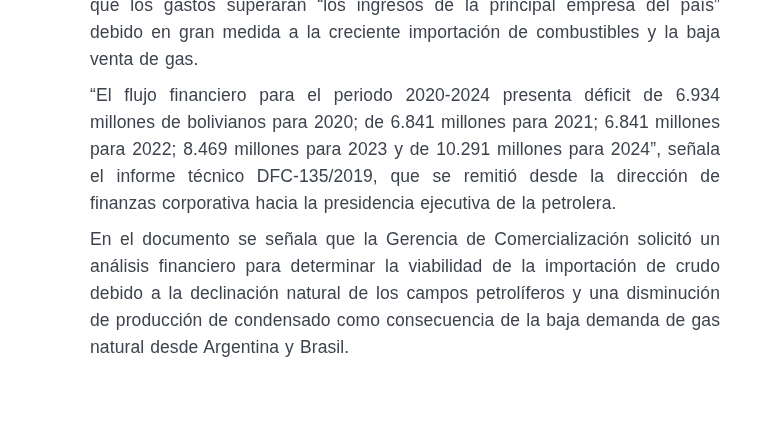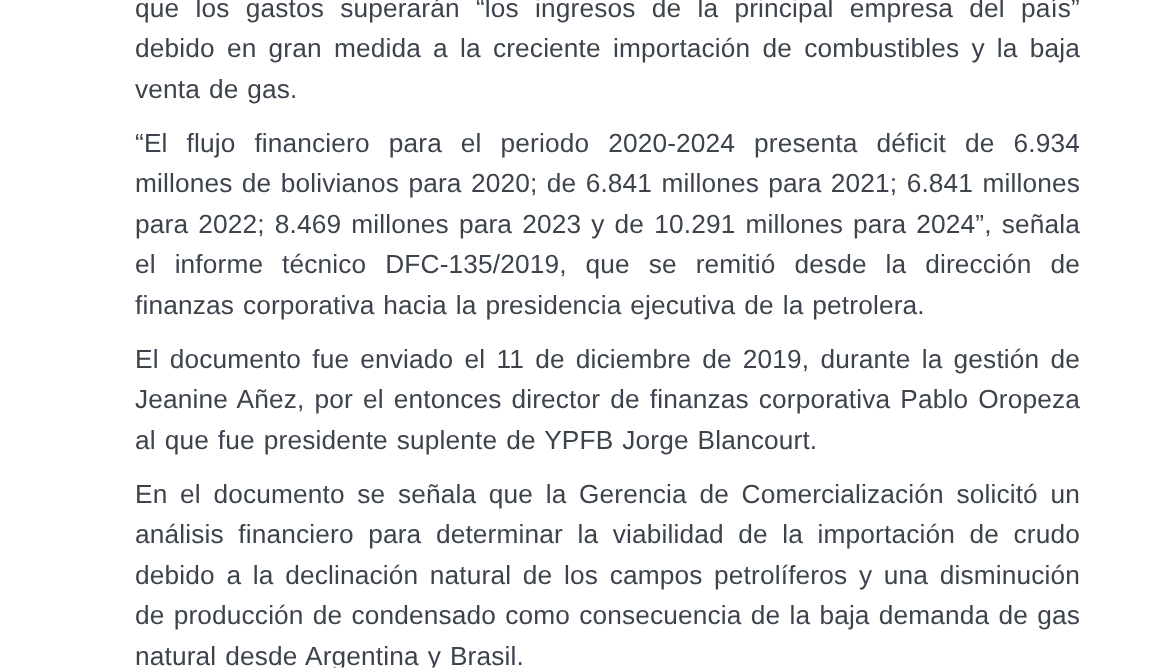--- a/index.html
+++ b/index.html
@@ -29,16 +29,15 @@
     letter-spacing: 0.1px;
     word-spacing: 1px;
   }
 </style>
 </head>
 <body>
 
 <main class="article-body">
   <p>que los gastos superarán “los ingresos de la principal empresa del país” debido en gran medida a la creciente importación de combustibles y la baja venta de gas.</p>
   <p>“El flujo financiero para el periodo 2020-2024 presenta déficit de 6.934 millones de bolivianos para 2020; de 6.841 millones para 2021; 6.841 millones para 2022; 8.469 millones para 2023 y de 10.291 millones para 2024”, señala el informe técnico DFC-135/2019, que se remitió desde la dirección de finanzas corporativa hacia la presidencia ejecutiva de la petrolera.</p>
-  <p>El documento fue enviado el 11 de diciembre de 2019, durante la gestión de Jeanine Añez, por el entonces director de finanzas corporativa Pablo Oropeza al que fue presidente suplente de YPFB Jorge Blancourt.</p>
   <p>En el documento se señala que la Gerencia de Comercialización solicitó un análisis financiero para determinar la viabilidad de la importación de crudo debido a la declinación natural de los campos petrolíferos y una disminución de producción de condensado como consecuencia de la baja demanda de gas natural desde Argentina y Brasil.</p>
 
 </main>
 
 </body></html>

